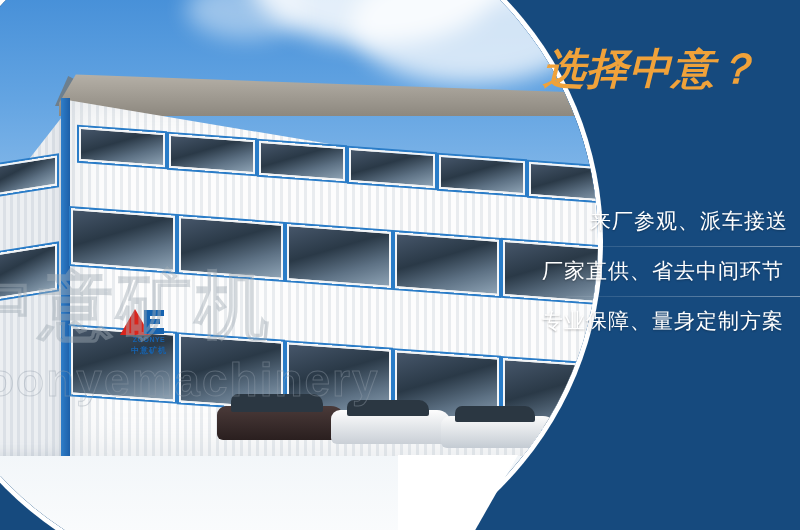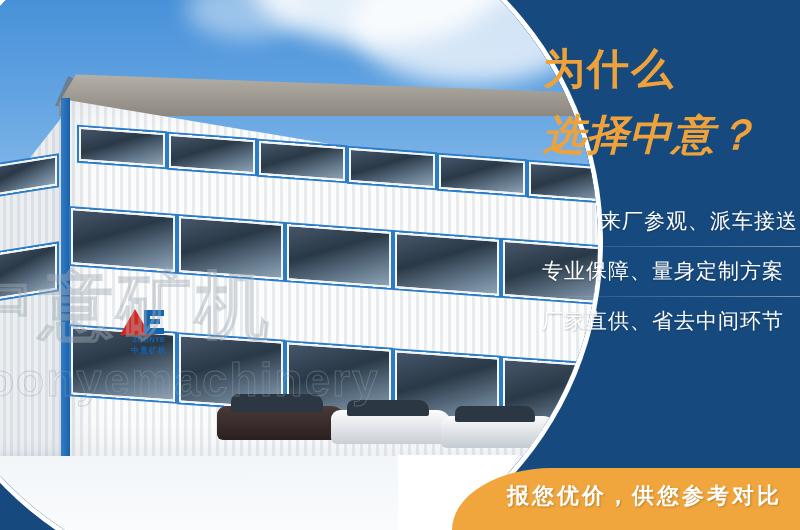--- a/index.html
+++ b/index.html
@@ -179,21 +179,21 @@
     text-align:right;
     padding-right:4px;
     text-shadow:0 1px 2px rgba(0,0,0,.28);
   }
   .bullet + .bullet::before{
     content:"";
     position:absolute; left:26px; right:0; top:0;
     height:1px;
     background:linear-gradient(90deg,rgba(255,255,255,.05),rgba(255,255,255,.42));
   }
-  .bullet.b1{padding-right:2px;}
+  .bullet.b1{padding-right:12px;}
   .bullet.b2{text-align:left;padding-left:2px;}
   .bullet.b3{text-align:left;padding-left:2px;}
 
   
   .orange-banner{
     position:absolute;
     left:452px; top:468px;
     width:348px; height:62px;
     background:#f0a63c;
     border-top-left-radius:100px 62px;
@@ -300,27 +300,23 @@
           <div class="wm2">zoonyemachinery</div>
         </div>
 
       </div>
     </div>
   </div>
 
   <div class="white-wedge"></div>
 
   <div class="headline">
-    <div class="l1">为什么</div>
     <div class="l2">选择中意？</div>
   </div>
 
   <div class="bullets">
     <div class="bullet b1">来厂参观、派车接送</div>
+    <div class="bullet b3">厂家直供、省去中间环节</div>
     <div class="bullet b2">专业保障、量身定制方案</div>
-    <div class="bullet b3">厂家直供、省去中间环节</div>
   </div>
 
-  <div class="orange-banner">
-    <div class="otext">报您优价，供您参考对比</div>
-  </div>
 
 </div>
 
 </body></html>

